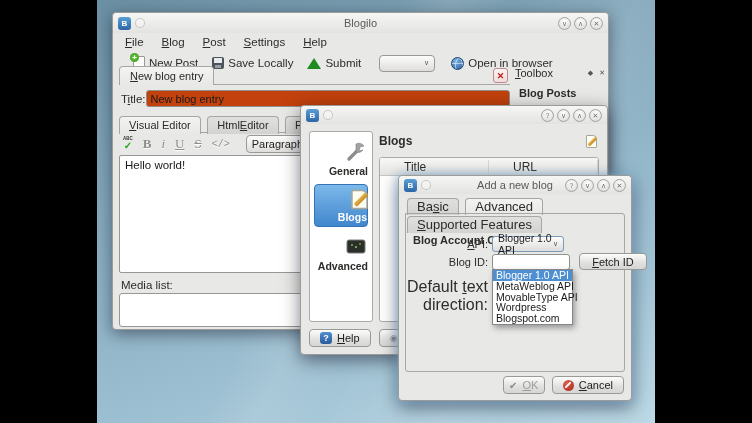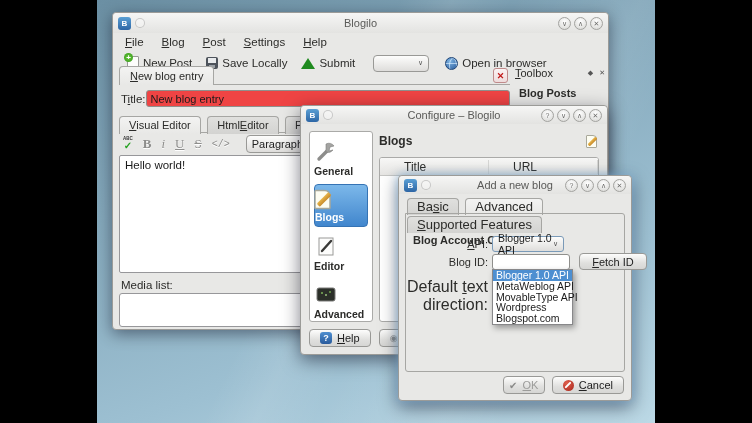--- a/index.html
+++ b/index.html
@@ -19,21 +19,21 @@
     color:#fff;font-size:8px;font-weight:bold;display:flex;align-items:center;justify-content:center;flex:0 0 auto;}
   .ghost-circle{width:10px;height:10px;border-radius:50%;border:1px solid rgba(0,0,0,.18);
     background:rgba(255,255,255,.35);margin-left:4px;flex:0 0 auto;}
   .tb-btns{margin-left:auto;display:flex;gap:3px;position:relative;}
   .wbtn{width:13px;height:13px;border-radius:50%;border:1px solid #a3a3a0;color:#6e6e6c;
     background:radial-gradient(circle at 50% 32%,#fff,#d6d6d3);font-size:7px;line-height:1;
     display:flex;align-items:center;justify-content:center;}
 
   .menubar{display:flex;gap:18px;align-items:center;height:17px;padding:0 12px;font-size:11.5px;color:#2c2c2a;}
   .menu-item{cursor:default;}
-  .toolbar{display:flex;align-items:center;gap:6px;height:26px;padding:0 10px;font-size:11.5px;color:#2c2c2a;}
+  .toolbar{display:flex;align-items:center;gap:6px;height:26px;padding:0 16px;font-size:11.5px;color:#2c2c2a;}
   .tool{display:flex;align-items:center;gap:4px;padding:1px 4px;}
 
   .icon-page{position:relative;width:12px;height:14px;background:#fdfdfc;border:1px solid #9a9a98;border-radius:1px;}
   .icon-page::after{content:"+";position:absolute;left:-4px;top:-4px;width:9px;height:9px;border-radius:50%;
     background:radial-gradient(#6ecb43,#2f9413);color:#fff;font-size:8px;line-height:9px;text-align:center;font-weight:bold;}
   .icon-floppy{width:12px;height:12px;background:#4d535b;border-radius:2px;position:relative;}
   .icon-floppy::before{content:"";position:absolute;left:2px;top:1px;width:8px;height:5px;background:#e8eaec;}
   .icon-floppy::after{content:"";position:absolute;left:3px;bottom:1px;width:6px;height:3px;background:#9aa0a6;}
   .icon-tri-up{width:0;height:0;border-left:7px solid transparent;border-right:7px solid transparent;
     border-bottom:11px solid #1f8a1f;}
@@ -49,21 +49,21 @@
 
   .main-content{position:absolute;left:6px;top:53px;width:391px;}
   .tabrow{position:relative;height:19px;border-bottom:1px solid #a6a6a3;}
   .tab{display:inline-flex;align-items:center;height:19px;padding:0 10px;font-size:11px;color:#2c2c2a;
     border:1px solid #a6a6a3;border-bottom:none;border-radius:4px 4px 0 0;
     background:linear-gradient(#f3f3f2,#e8e8e6);margin-right:2px;}
   .tab-close{position:absolute;right:2px;top:2px;width:15px;height:15px;border-radius:3px;
     background:linear-gradient(#fbf3f3,#eedcdc);border:1px solid #c08a8a;color:#c01818;font-size:9px;font-weight:bold;
     display:flex;align-items:center;justify-content:center;}
   .title-row{display:flex;align-items:center;gap:0;margin:5px 0 8px 2px;font-size:11.5px;color:#2c2c2a;}
-  .text-input{flex:1;height:17px;border:1px solid #8f8f8c;border-radius:3px;background:#ef4444;
+  .text-input{flex:1;height:17px;border:1px solid #8f8f8c;border-radius:3px;background:#c2410c;
     font-size:11px;color:#1a1a1a;padding:0 4px;outline:none;}
   .edtabs{height:18px;border-bottom:1px solid #a6a6a3;margin-top:3px;}
   .edtab{display:inline-flex;align-items:center;height:18px;padding:0 9px;font-size:11px;color:#2c2c2a;
     border:1px solid #a6a6a3;border-bottom:none;border-radius:4px 4px 0 0;background:linear-gradient(#e0e0de,#d3d3d1);margin-right:2px;}
   .edtab.active{background:linear-gradient(#f3f3f2,#e8e8e6);}
   .fmtbar{display:flex;align-items:center;gap:10px;height:22px;padding:0 4px;}
   .fmt{font-size:13px;color:#8e8e8c;text-shadow:0 1px 0 #fff;font-family:"Liberation Serif",serif;}
   .spell{display:flex;flex-direction:column;align-items:center;line-height:1;}
   .spell .abc{font-size:4.5px;font-weight:bold;color:#333;}
   .spell .chk{font-size:10px;color:#23a11f;font-weight:bold;margin-top:-1px;}
@@ -73,21 +73,21 @@
   .media-box{height:34px;background:#fff;border:1px solid #97979a;border-radius:3px;}
 
   .toolbox{position:absolute;left:402px;top:52px;width:90px;bottom:10px;}
   .tbx-head{display:flex;align-items:center;font-size:11px;color:#2c2c2a;height:15px;}
   .tbx-icons{margin-left:auto;display:flex;gap:6px;color:#555;font-size:7px;}
   .tbx-section{font-size:11px;font-weight:bold;color:#2c2c2a;margin:7px 0 5px 4px;}
   .tbx-list{position:absolute;left:0;right:2px;top:42px;bottom:0;background:#fff;border:1px solid #97979a;border-radius:3px;}
 
   .side-panel{position:absolute;left:8px;top:25px;width:64px;bottom:32px;background:#fff;
     border:1px solid #aaaaa8;border-radius:3px;padding:4px 2px;}
-  .side-item{display:flex;flex-direction:column;align-items:flex-start;gap:1px;padding:4px 0 3px;
+  .side-item{display:flex;flex-direction:column;align-items:flex-end;gap:1px;padding:4px 0 3px;
     font-size:10.5px;font-weight:bold;color:#2c2c2a;border-radius:4px;margin:0 2px 4px;}
   .side-item.selected{background:linear-gradient(#7cb8ea,#4186cd);border:1px solid #3573b4;color:#fff;}
   .cfg-content{position:absolute;left:78px;top:25px;right:8px;bottom:32px;}
   .cfg-heading-row{display:flex;align-items:center;height:20px;}
   .cfg-heading{font-size:12px;font-weight:bold;color:#2c2c2a;}
   .cfg-table{position:absolute;left:0;right:0;top:26px;bottom:0;border:1px solid #aaaaa8;border-radius:3px;background:#fff;overflow:hidden;}
   .cfg-thead{display:flex;height:18px;background:linear-gradient(#f7f7f6,#e6e5e3);border-bottom:1px solid #c6c6c4;
     font-size:12px;color:#2c2c2a;align-items:center;}
   .cfg-th{padding-left:24px;width:50%;border-right:1px solid #d6d6d4;}
   .dlg-btnrow{position:absolute;left:8px;bottom:7px;display:flex;gap:8px;}
@@ -219,21 +219,20 @@
         </div>
         <div class="tbx-section">Blog Posts</div>
         <div class="tbx-list"></div>
       </div>
     </div>
 
     <div class="win" style="left:203px;top:105px;width:308px;height:250px;box-shadow:0 5px 18px rgba(0,0,20,.5);">
       <div class="titlebar" style="height:18px;">
         <div class="appicon">B</div>
         <div class="ghost-circle"></div>
-        <div class="tb-title">Configure – Blogilo</div>
         <div class="tb-btns">
           <div class="wbtn">?</div>
           <div class="wbtn">∨</div>
           <div class="wbtn">∧</div>
           <div class="wbtn">✕</div>
         </div>
       </div>
 
       <div class="side-panel">
         <div class="side-item">
@@ -242,27 +241,20 @@
             <path d="M12 4 a6 6 0 0 1 8 2 l-4 1 -1 4 4 -1 a6 6 0 0 1 -7 2 z" fill="#a3a3a1" stroke="#7c7c7a" stroke-width=".6"></path>
           </svg>
           <span>General</span>
         </div>
         <div class="side-item selected">
           <span class="icon-note" style="transform:scale(1.5);margin:3px 0;">
             <span class="paper"></span>
               <span class="pencil"></span>
           </span>
           <span>Blogs</span>
-        </div>
-        <div class="side-item">
-          <svg width="24" height="24" viewBox="0 0 24 24">
-            <rect x="5" y="3" width="14" height="17" fill="#fdfdfc" stroke="#9a9a98"></rect>
-            <path d="M8 16 L17 6" stroke="#3a3a38" stroke-width="2.4" stroke-linecap="round"></path>
-          </svg>
-          <span>Editor</span>
         </div>
         <div class="side-item">
           <svg width="24" height="24" viewBox="0 0 24 24">
             <rect x="3" y="5" width="18" height="13" rx="2" fill="#2b2f29" stroke="#7a7a78"></rect>
             <circle cx="8" cy="10" r="1" fill="#7fb55a"></circle>
               <circle cx="12" cy="12" r="1" fill="#9ac57a"></circle>
             <circle cx="16" cy="9" r="1" fill="#6fa54e"></circle>
           </svg>
           <span>Advanced</span>
         </div>

